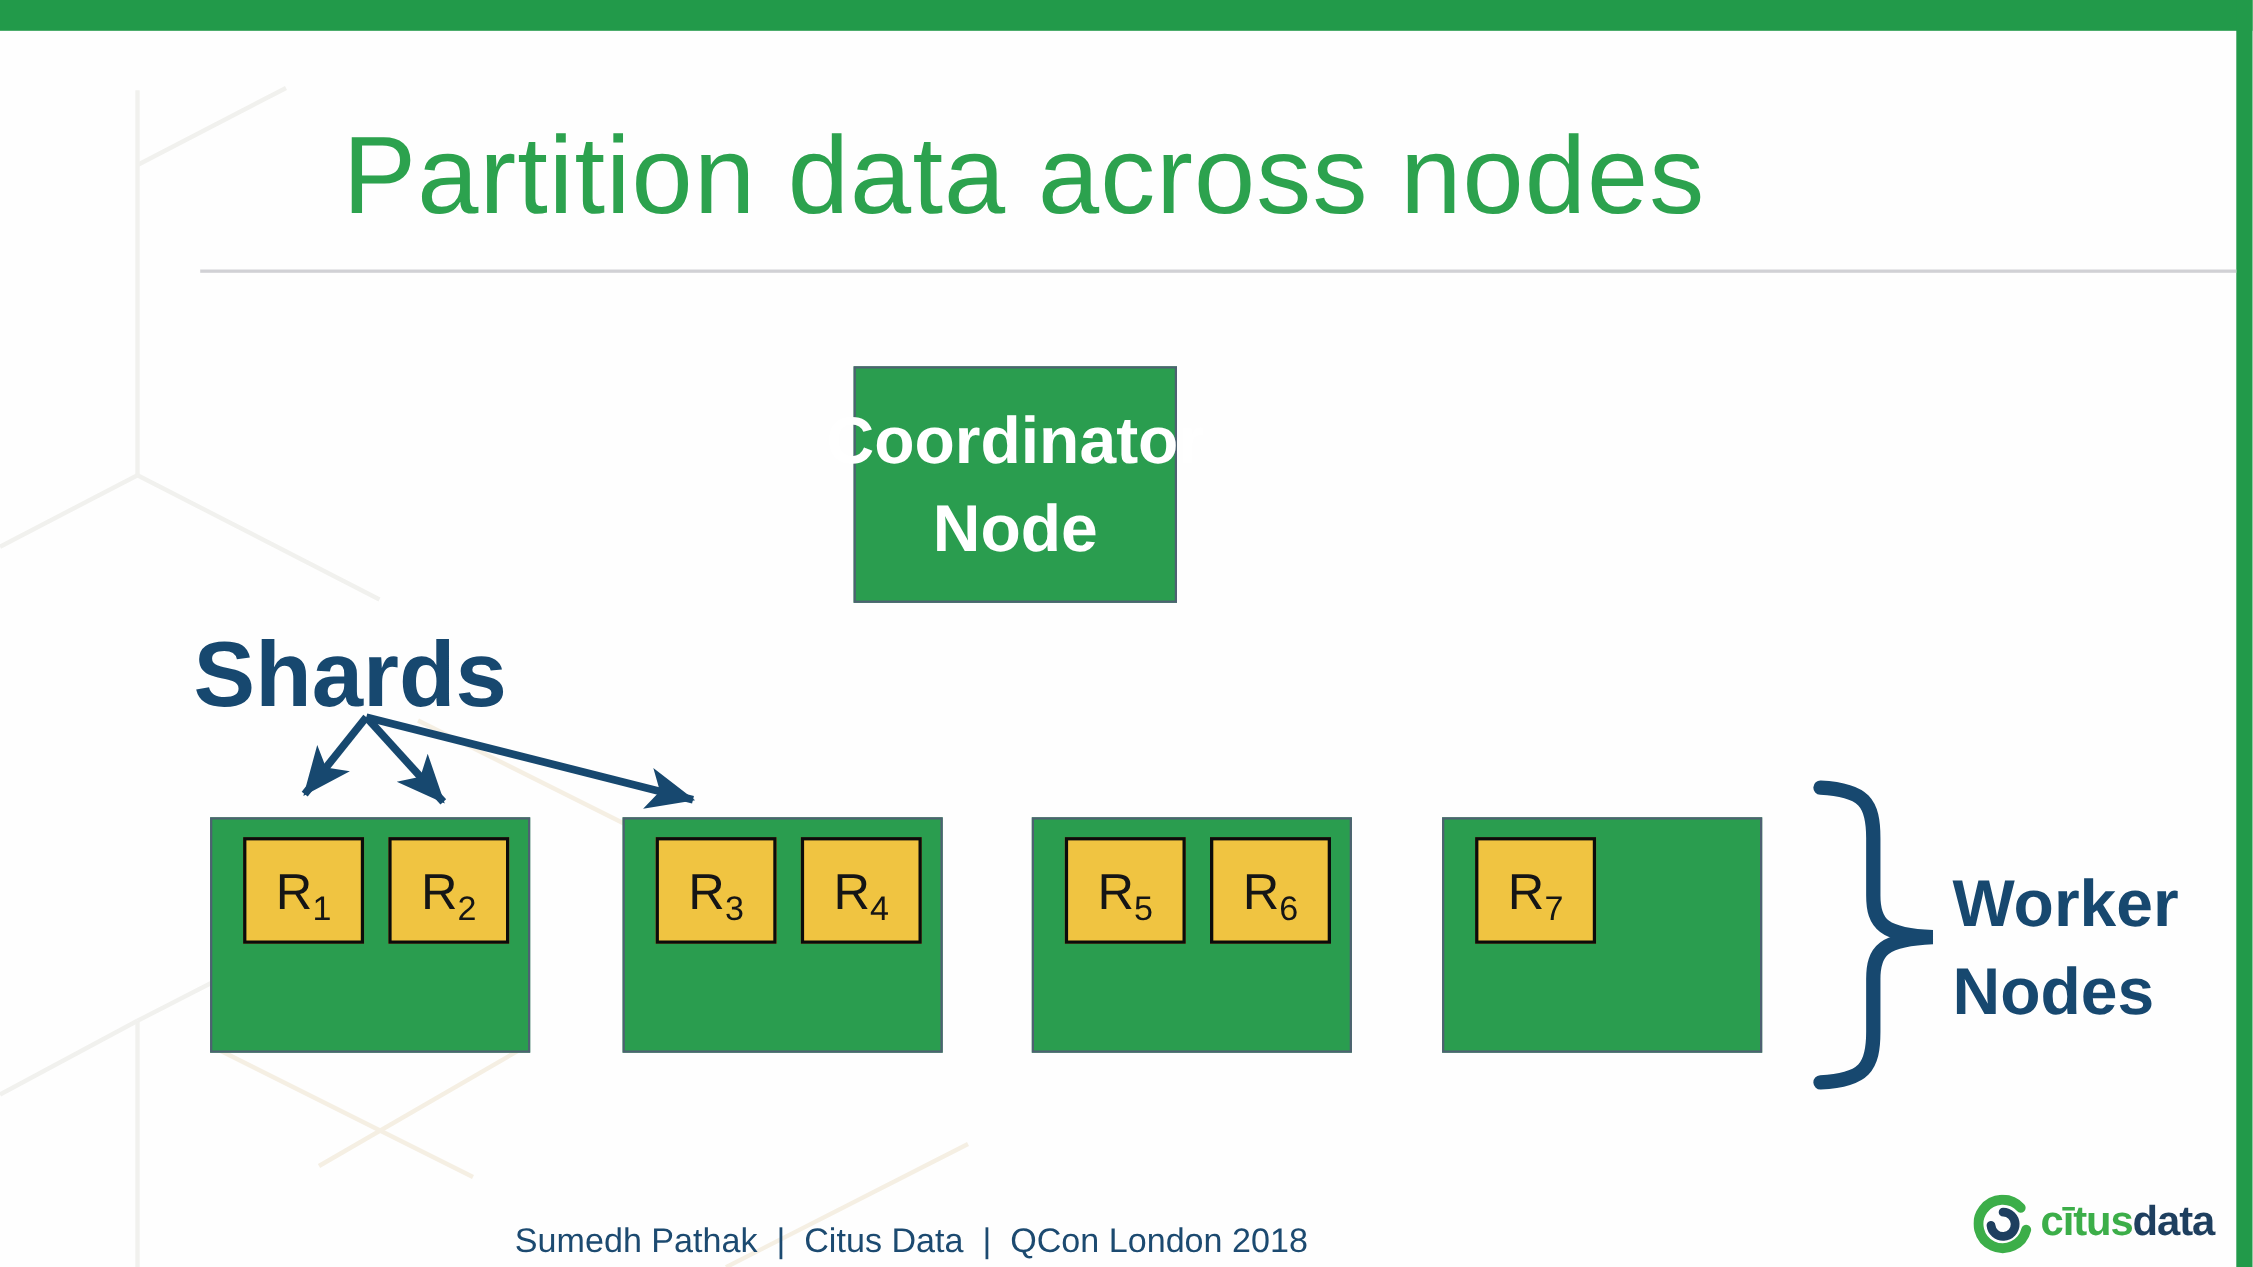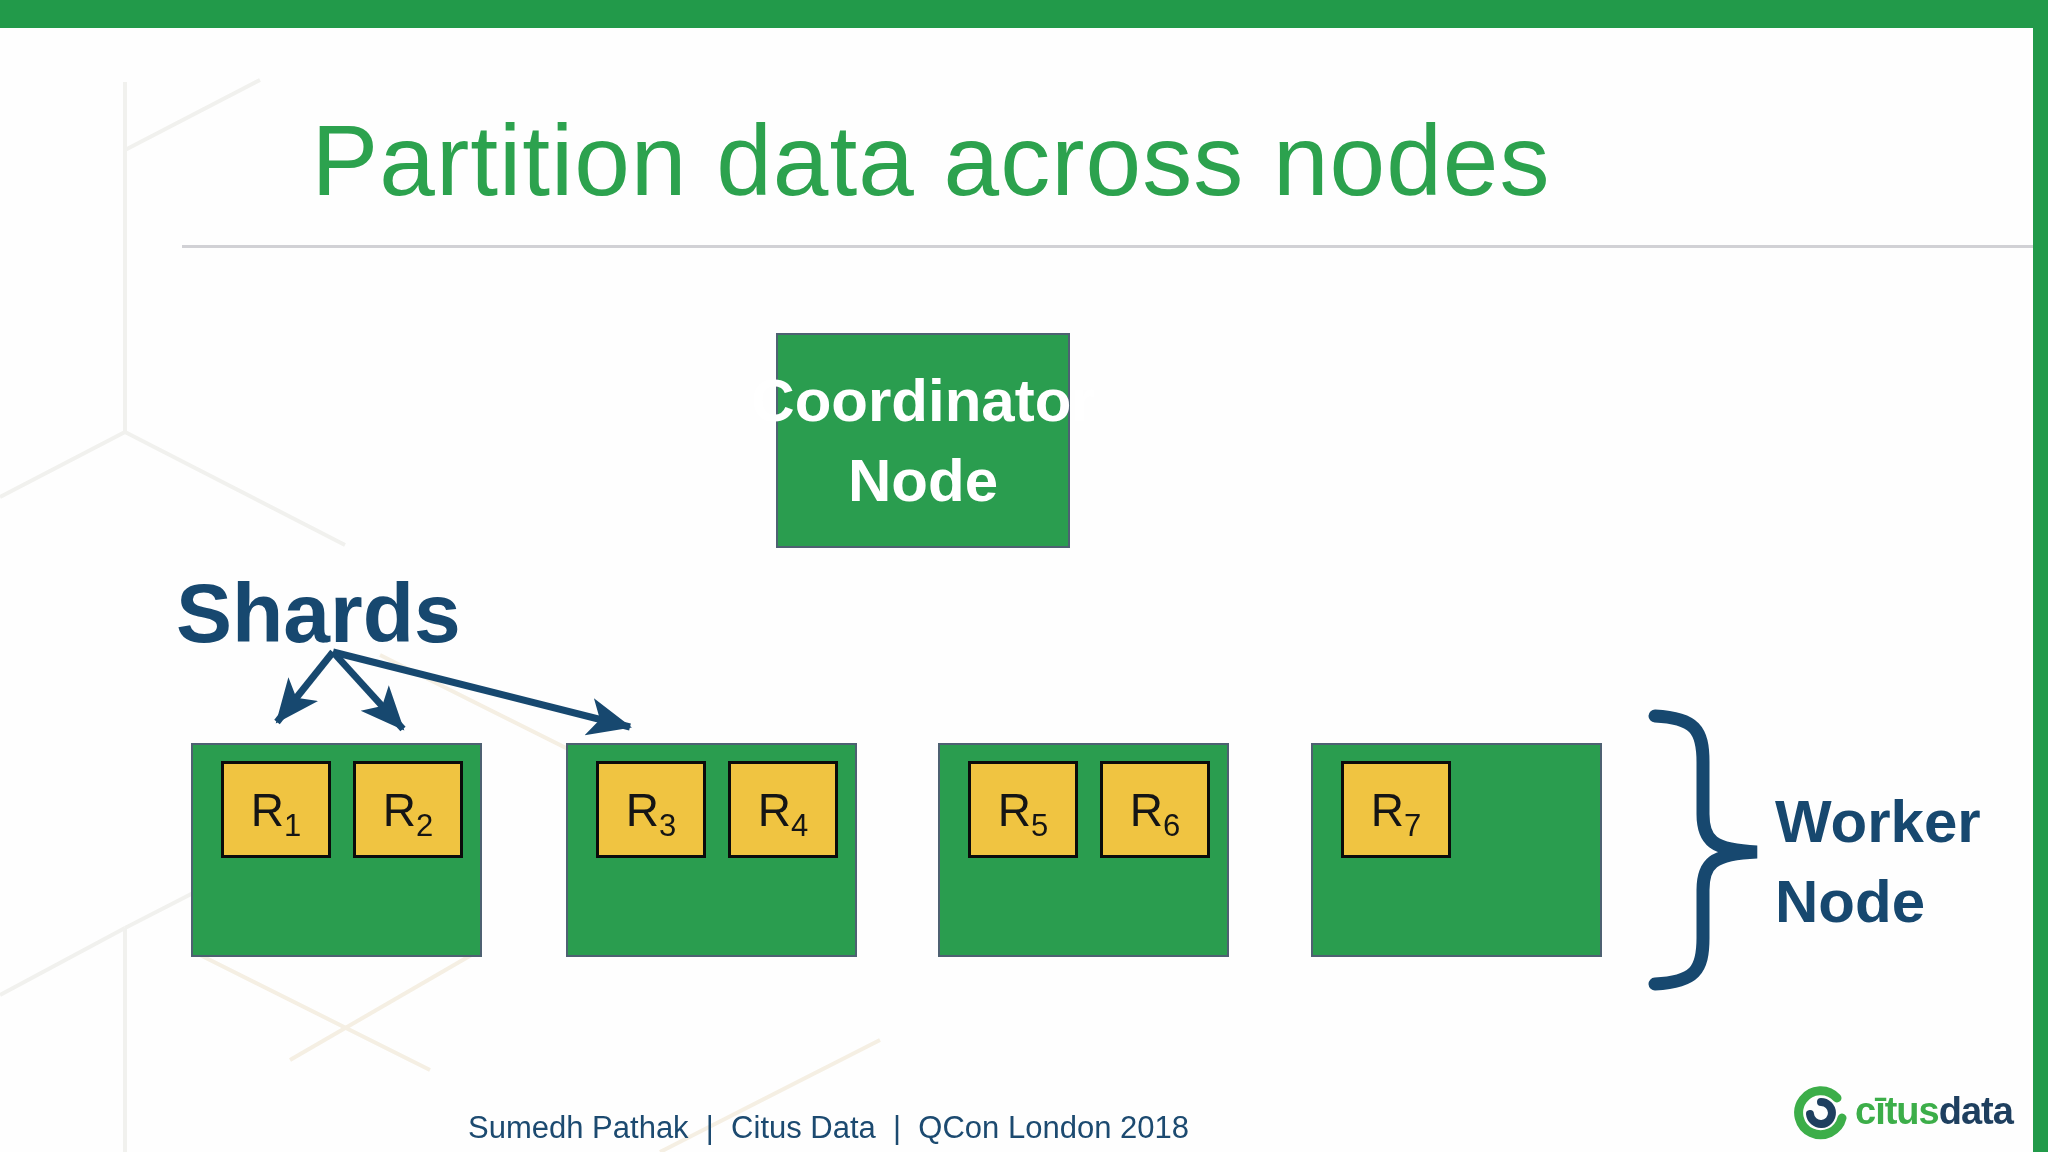--- a/index.html
+++ b/index.html
@@ -140,21 +140,21 @@
         </div>
       </div>
     </div>
 
   <svg class="brace" viewBox="0 0 2048 1152">
     <path d="M1655 716 C1695 718 1703 730 1703 762 L1703 814 C1703 840 1712 850 1757 852
              C1712 854 1703 864 1703 890 L1703 938 C1703 970 1695 982 1655 984" fill="none" stroke="#17486F" stroke-width="13" stroke-linecap="round"></path>
   </svg>
 
   <div class="worker-nodes-label">Worker
-Node</div>
+Nodes</div>
 
   <div class="footer">Sumedh Pathak  |  Citus Data  |  QCon London 2018</div>
 
   <div class="logo">
     <svg width="54" height="54" viewBox="0 0 54 54">
       <path d="M43 12 A22 22 0 1 0 48 32" fill="none" stroke="#3CAE49" stroke-width="9" stroke-linecap="round"></path>
       <path d="M27 16 A11 11 0 1 1 16 28" fill="none" stroke="#1E3F5F" stroke-width="8" stroke-linecap="round"></path>
     </svg>
     <span class="logo-text"><span class="logo-citus">cītus</span><span class="logo-data">data</span></span>
   </div>

